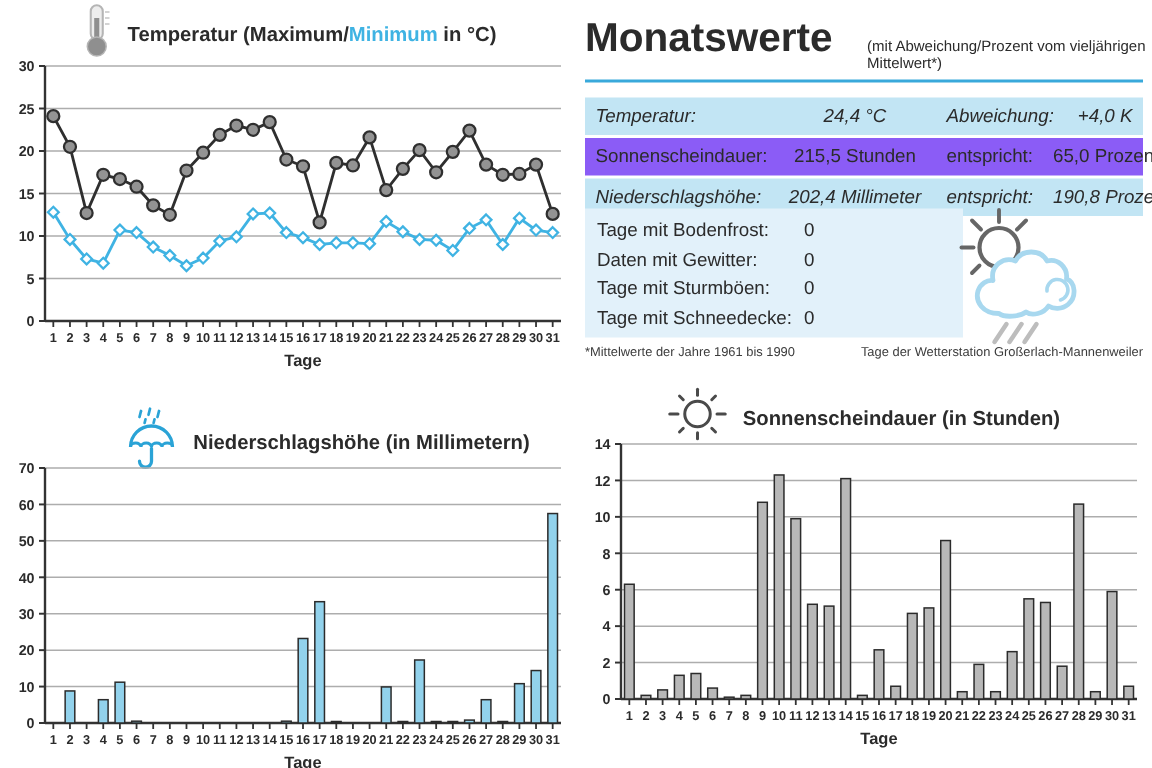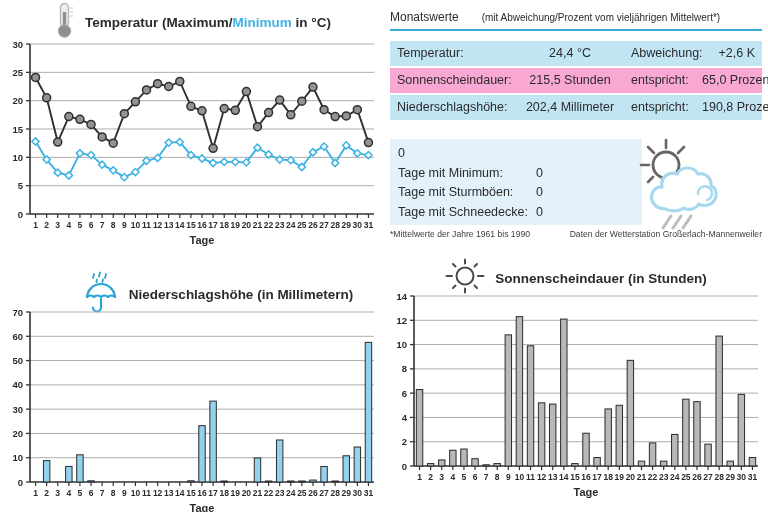--- a/index.html
+++ b/index.html
@@ -18,27 +18,27 @@
   #chart-temperature{top:36px;}
   #chart-precipitation,#chart-sunshine{top:32px;}
 
   svg text.tick{font:bold 8.5px "Liberation Sans",sans-serif;fill:#2b2b2b;}
   svg text.ytick{font:bold 9.5px "Liberation Sans",sans-serif;fill:#2b2b2b;}
   svg text.xlabel{font:bold 11px "Liberation Sans",sans-serif;fill:#2b2b2b;}
 
   
   .panel{padding:0 6px 0 6px;}
   .m-head{display:flex;align-items:baseline;margin:10px 0 0 0;}
-  .m-title{font-size:12px;font-weight:normal;text-align:center;}
+  .m-title{font-size:27px;font-weight:bold;text-align:center;}
   .m-sub{font-size:10px;color:#2b2b2b;margin-left:23px;}
   .m-rule{height:2px;background:#39a9db;margin-top:5px;width:372px;}
   .m-table{margin-top:10px;width:372px;display:grid;grid-template-columns:126px 108px 78px 60px;row-gap:2px;font-size:12.5px;color:#2b2b2b;}
   .m-table .cell{height:25px;line-height:25px;padding-left:7px;white-space:nowrap;}
-  .m-table .r0{background:#c2e5f4;}
-  .m-table .r1{background:#f9a8d4;}
+  .m-table .r0{background:#c2e5f4;font-style:italic;}
+  .m-table .r1{background:#8b5cf6;}
   .m-table .val{text-align:center;padding-left:0;}
   .m-table .val2{text-align:right;padding-right:7px;padding-left:0;}
   .day-block{position:absolute;left:6px;top:139px;width:252px;height:86px;background:#e2f1fa;
              padding:5px 0 0 8px;box-sizing:border-box;font-size:12.5px;}
   .day-row{display:flex;height:19.5px;line-height:19.5px;}
   .day-row .lbl{width:138px;}
   .weather-icon{position:absolute;left:252px;top:136px;}
   .footnote{position:absolute;left:6px;top:229px;width:372px;display:flex;justify-content:space-between;
             font-size:8.6px;color:#3c3c3c;white-space:nowrap;}
 </style>
@@ -218,39 +218,40 @@
     <div class="m-head">
       <span class="m-title">Monatswerte</span>
       <span class="m-sub">(mit Abweichung/Prozent vom vieljährigen Mittelwert*)</span>
     </div>
     <div class="m-rule"></div>
 
     <div class="m-table">
       <div class="cell r0">Temperatur:</div>
       <div class="cell r0 val">24,4 °C</div>
       <div class="cell r0">Abweichung:</div>
-      <div class="cell r0 val2">+2,6 K</div>
+      <div class="cell r0 val2">+4,0 K</div>
 
       <div class="cell r1">Sonnenscheindauer:</div>
       <div class="cell r1 val">215,5 Stunden</div>
       <div class="cell r1">entspricht:</div>
       <div class="cell r1 val2">65,0 Prozent</div>
 
       <div class="cell r0">Niederschlagshöhe:</div>
       <div class="cell r0 val">202,4 Millimeter</div>
       <div class="cell r0">entspricht:</div>
       <div class="cell r0 val2">190,8 Prozent</div>
     </div>
 
     <div class="day-block">
       <div class="day-row">
+        <span class="lbl">Tage mit Bodenfrost:</span>
         <span>0</span>
       </div>
       <div class="day-row">
-        <span class="lbl">Tage mit Minimum:</span>
+        <span class="lbl">Daten mit Gewitter:</span>
         <span>0</span>
       </div>
       <div class="day-row">
         <span class="lbl">Tage mit Sturmböen:</span>
         <span>0</span>
       </div>
       <div class="day-row">
         <span class="lbl">Tage mit Schneedecke:</span>
         <span>0</span>
       </div>
@@ -280,21 +281,21 @@
         <g stroke="#bdbdbd" stroke-width="3" stroke-linecap="round">
           <line x1="27" y1="92" x2="35" y2="80"></line>
           <line x1="37" y1="92" x2="45" y2="80"></line>
           <line x1="47" y1="92" x2="55" y2="80"></line>
         </g>
       </svg>
     </div>
 
     <div class="footnote">
       <span>*Mittelwerte der Jahre 1961 bis 1990</span>
-      <span>Daten der Wetterstation Großerlach-Mannenweiler</span>
+      <span>Tage der Wetterstation Großerlach-Mannenweiler</span>
     </div>
 
   </section>
 
   <section class="quad" id="q-precip">
     <div class="chart-head">
       <span>
         <svg width="36" height="42" viewBox="0 0 36 42">
           <g stroke="#2aa3d6" stroke-width="1.8" stroke-linecap="round">
             <line x1="11" y1="3" x2="10" y2="7"></line>

